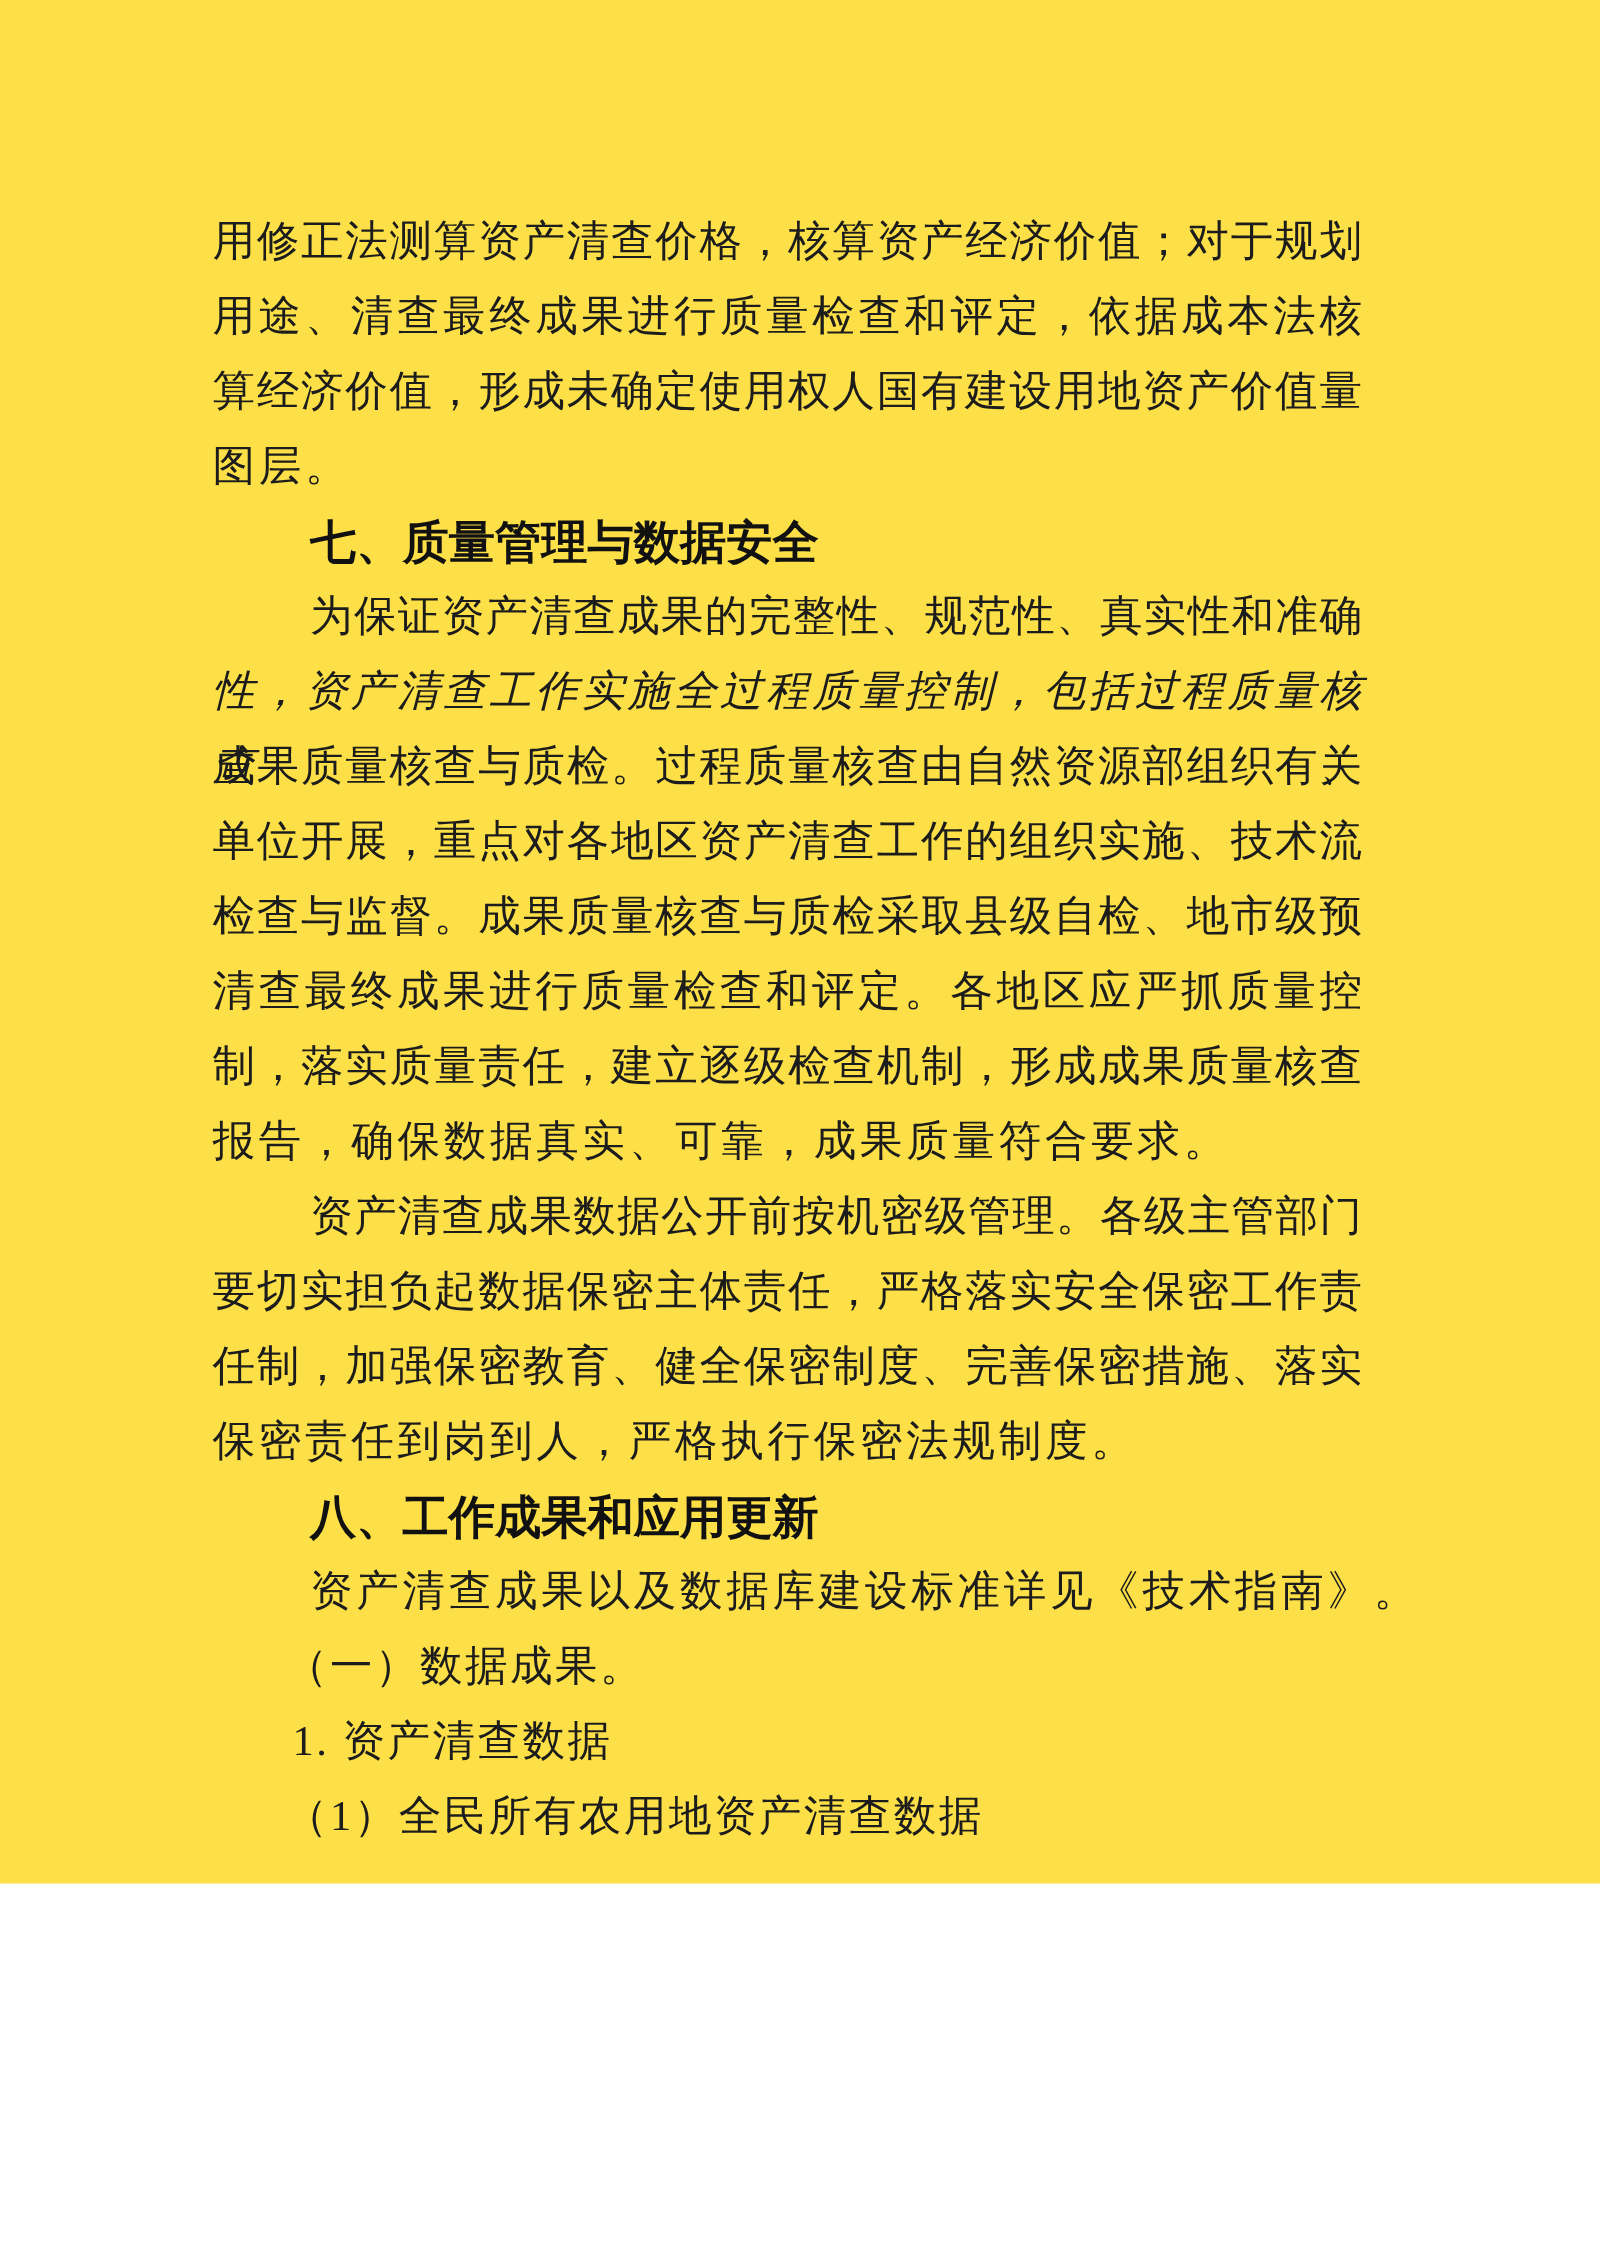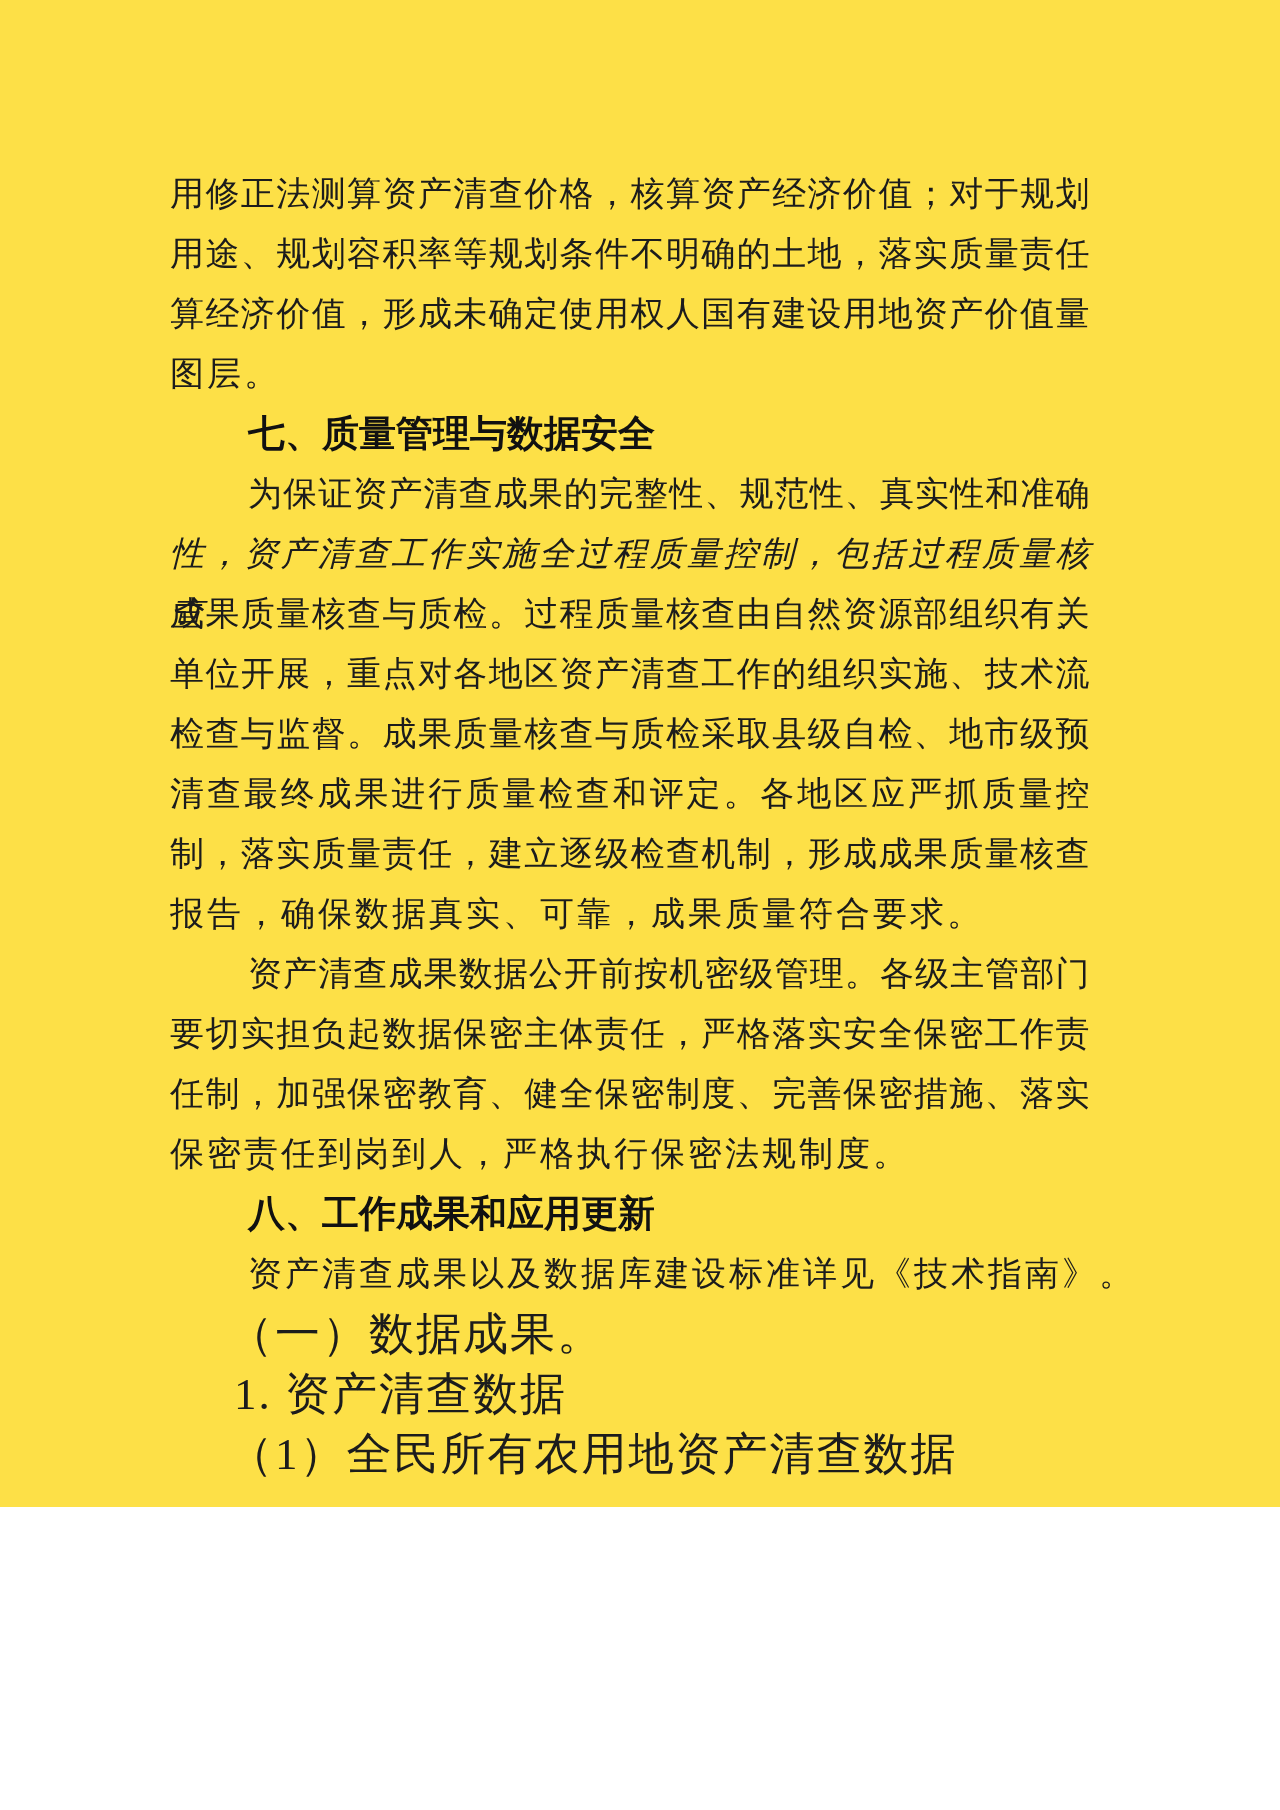--- a/index.html
+++ b/index.html
@@ -39,41 +39,41 @@
     text-align-last: justify;
   }
   .line.heading {
     font-family: "Liberation Sans", "DejaVu Sans", sans-serif;
     font-weight: bold;
     font-size: 37px;
     letter-spacing: 0px;
     color: #111111;
   }
   .line.kaiti {
-    font-size: 45px;
+    font-size: 34px;
     letter-spacing: 2px;
   }
   .page-number {
     position: absolute;
     left: 0;
     top: 1662px;
     width: 100%;
     text-align: center;
     font-size: 18px;
     letter-spacing: 1px;
     color: #1c1c1c;
   }
 </style>
 </head>
 <body>
 
 <div class="page">
   <div class="doc-body">
       <div class="line body justify" style="padding-left: 0px;">用修正法测算资产清查价格，核算资产经济价值；对于规划</div>
-      <div class="line body justify" style="padding-left: 0px;">用途、规划容积率等规划条件不明确的土地，落实质量责任</div>
+      <div class="line body justify" style="padding-left: 0px;">用途、清查最终成果进行质量检查和评定，依据成本法核</div>
       <div class="line body justify" style="padding-left: 0px;">算经济价值，形成未确定使用权人国有建设用地资产价值量</div>
       <div class="line body" style="padding-left: 0px;">图层。</div>
       <div class="line heading" style="padding-left: 78px;">七、质量管理与数据安全</div>
       <div class="line body justify" style="padding-left: 78px;">为保证资产清查成果的完整性、规范性、真实性和准确</div>
       <div class="line body justify" style="padding-left: 0px; font-style: italic;">性，资产清查工作实施全过程质量控制，包括过程质量核查、</div>
       <div class="line body justify" style="padding-left: 0px;">成果质量核查与质检。过程质量核查由自然资源部组织有关</div>
       <div class="line body justify" style="padding-left: 0px;">单位开展，重点对各地区资产清查工作的组织实施、技术流</div>
       <div class="line body justify" style="padding-left: 0px;">检查与监督。成果质量核查与质检采取县级自检、地市级预</div>
       <div class="line body justify" style="padding-left: 0px;">清查最终成果进行质量检查和评定。各地区应严抓质量控</div>
       <div class="line body justify" style="padding-left: 0px;">制，落实质量责任，建立逐级检查机制，形成成果质量核查</div>

